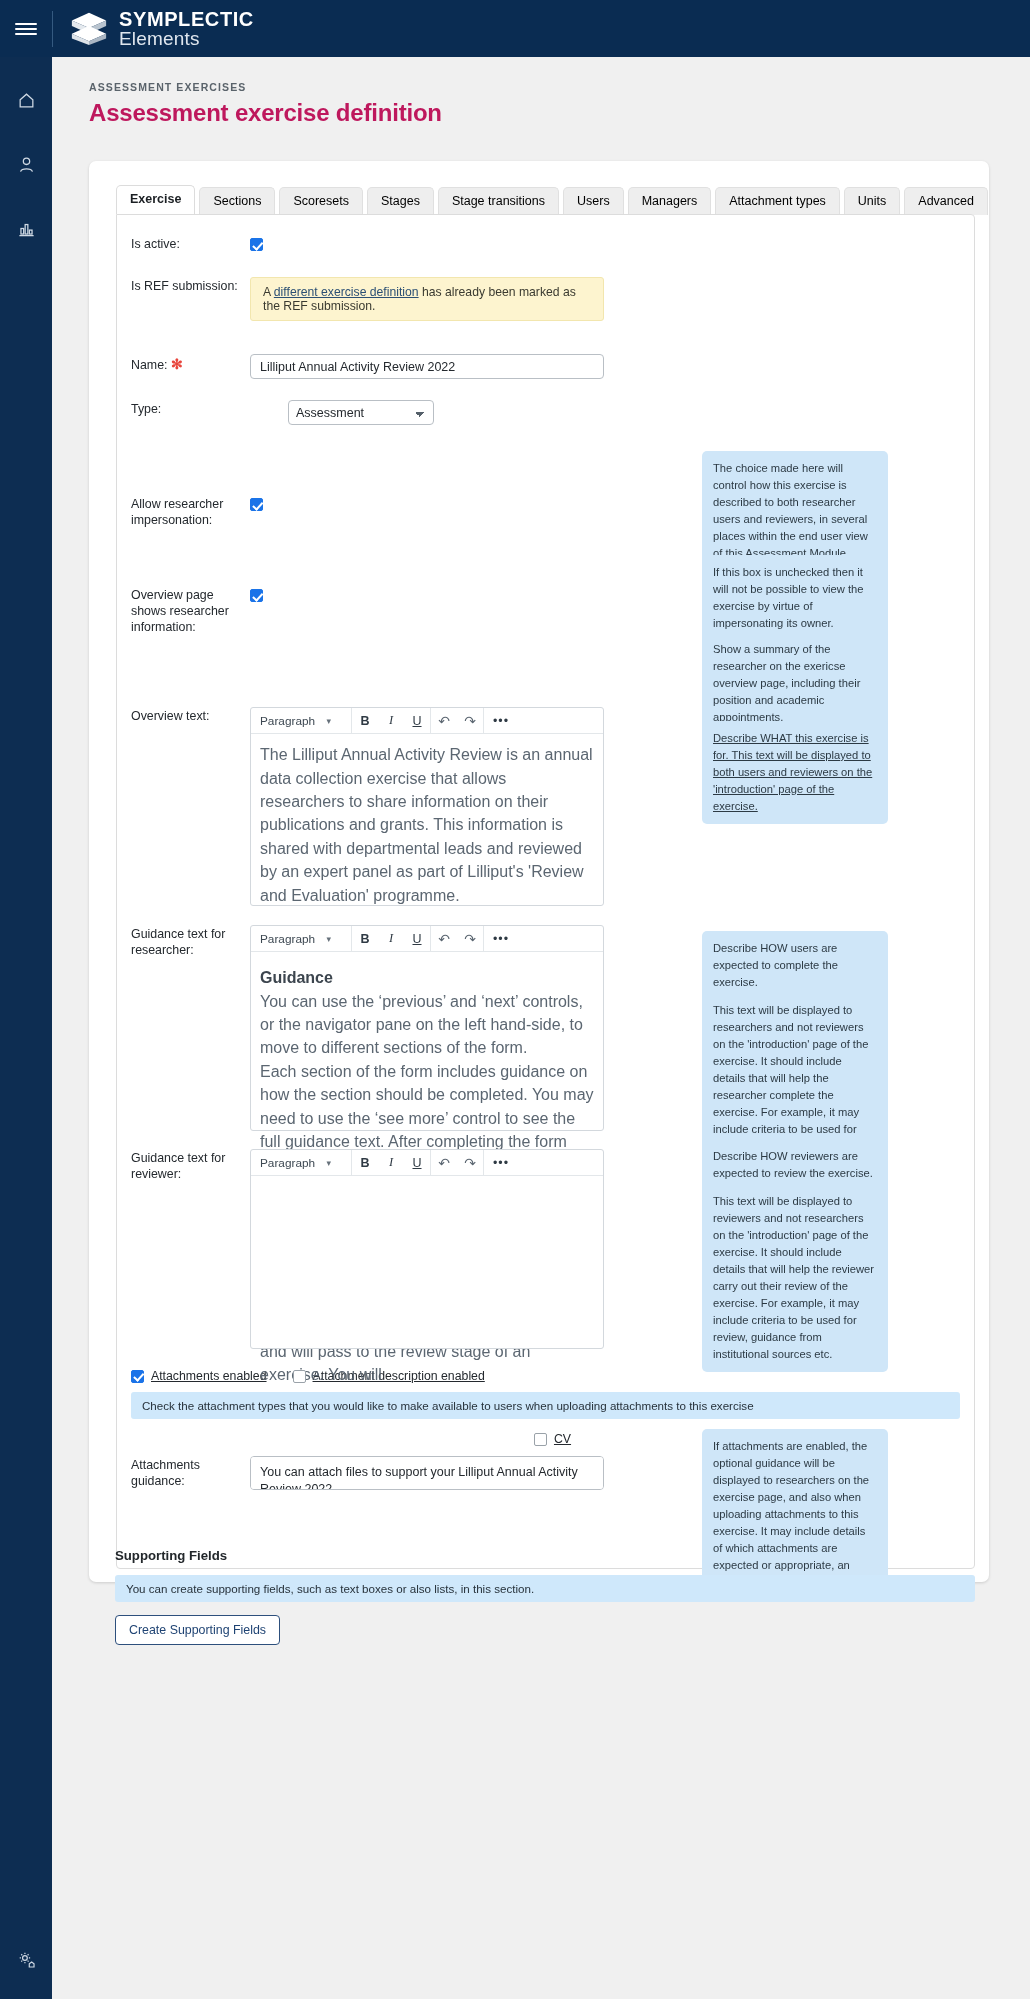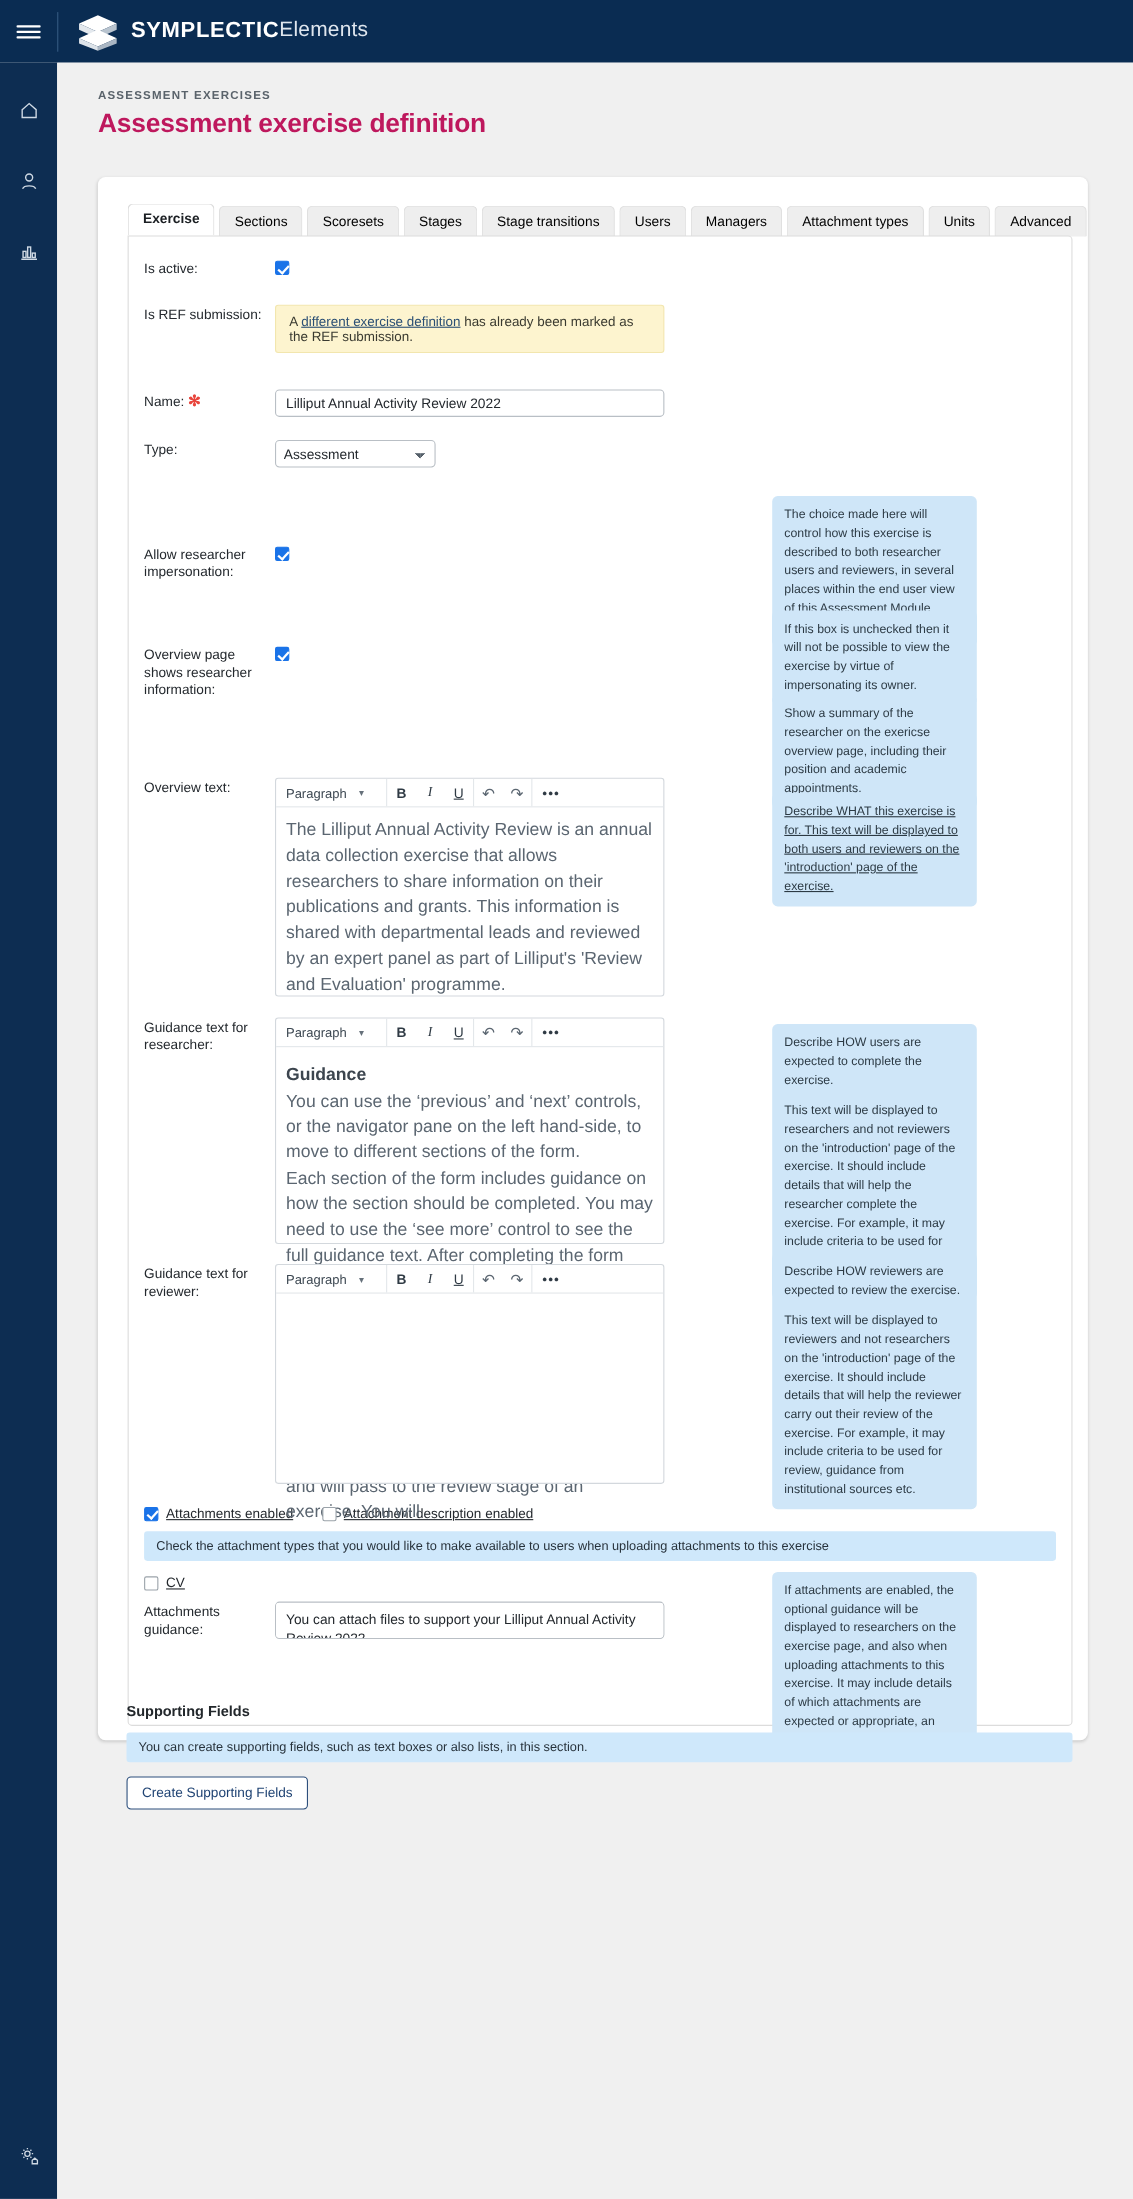--- a/index.html
+++ b/index.html
@@ -19,21 +19,21 @@
     display:flex; align-items:center;
   }
   .hamburger {
     width:52px; height:57px; display:flex; align-items:center; justify-content:center;
     cursor:pointer;
   }
   .hamburger span { display:block; width:22px; height:2px; background:#ffffff; margin:3px 0; border-radius:1px; }
   .topdivider { width:1px; height:36px; background:#355a80; }
   .brand { display:flex; align-items:center; gap:11px; padding-left:17px; }
   .brand-mark { width:38px; height:38px; }
-  .brand-text { display:flex; flex-direction:row; justify-content:flex-start; line-height:1.02; }
+  .brand-text { display:flex; flex-direction:column; justify-content:flex-start; line-height:1.02; }
   .brand-line1 { color:#ffffff; font-size:20px; font-weight:bold; letter-spacing:.6px; }
   .brand-line2 { color:#dfe6ee; font-size:19px; font-weight:300; letter-spacing:.2px; }
 
   
   .rail {
     position:absolute; top:57px; left:0; width:52px; height:1942px;
     background:#0d2d52;
   }
   .rail-item {
     width:52px; height:64px; display:flex; align-items:center; justify-content:center;
@@ -259,21 +259,21 @@
         <div class="row" style="margin-top:33px;">
           <div class="lbl">
             <span>Name:</span>
             <span class="req">✻</span>
           </div>
           <div class="ctl">
             <input class="txtinput" type="text" value="Lilliput Annual Activity Review 2022" style="">
           </div>
         </div>
 
-        <div class="row" style="margin-top:21px;">
+        <div class="row" style="margin-top:21px;gap:38px;">
           <div class="lbl">Type:</div>
           <div class="ctl">
             <select class="selinput">
               <option>Assessment</option>
             </select>
           </div>
         </div>
 
         <div class="row" style="margin-top:70px;">
           <div class="lbl">Allow researcher impersonation:</div>
@@ -372,21 +372,21 @@
             <span>Attachments enabled</span>
           </div>
           <div class="checkline">
             <input type="checkbox" style="">
             <span>Attachment description enabled</span>
           </div>
         </div>
 
         <div class="infobox" style="margin:9px 14px 0 14px;">Check the attachment types that you would like to make available to users when uploading attachments to this exercise</div>
 
-        <div class="checkline" style="margin:13px 0 0 14px;">
+        <div class="checkline" style="margin:13px 0 0 14px;justify-content:center;">
           <input type="checkbox" style="">
           <span>CV</span>
         </div>
 
         <div class="row" style="margin-top:10px;">
           <div class="lbl">Attachments guidance:</div>
           <div class="ctl">
             <textarea class="txtinput" style="height: 34px; padding-top: 7px; resize: none; line-height: 1.3;">You can attach files to support your Lilliput Annual Activity Review 2022.</textarea>
           </div>
         </div>

